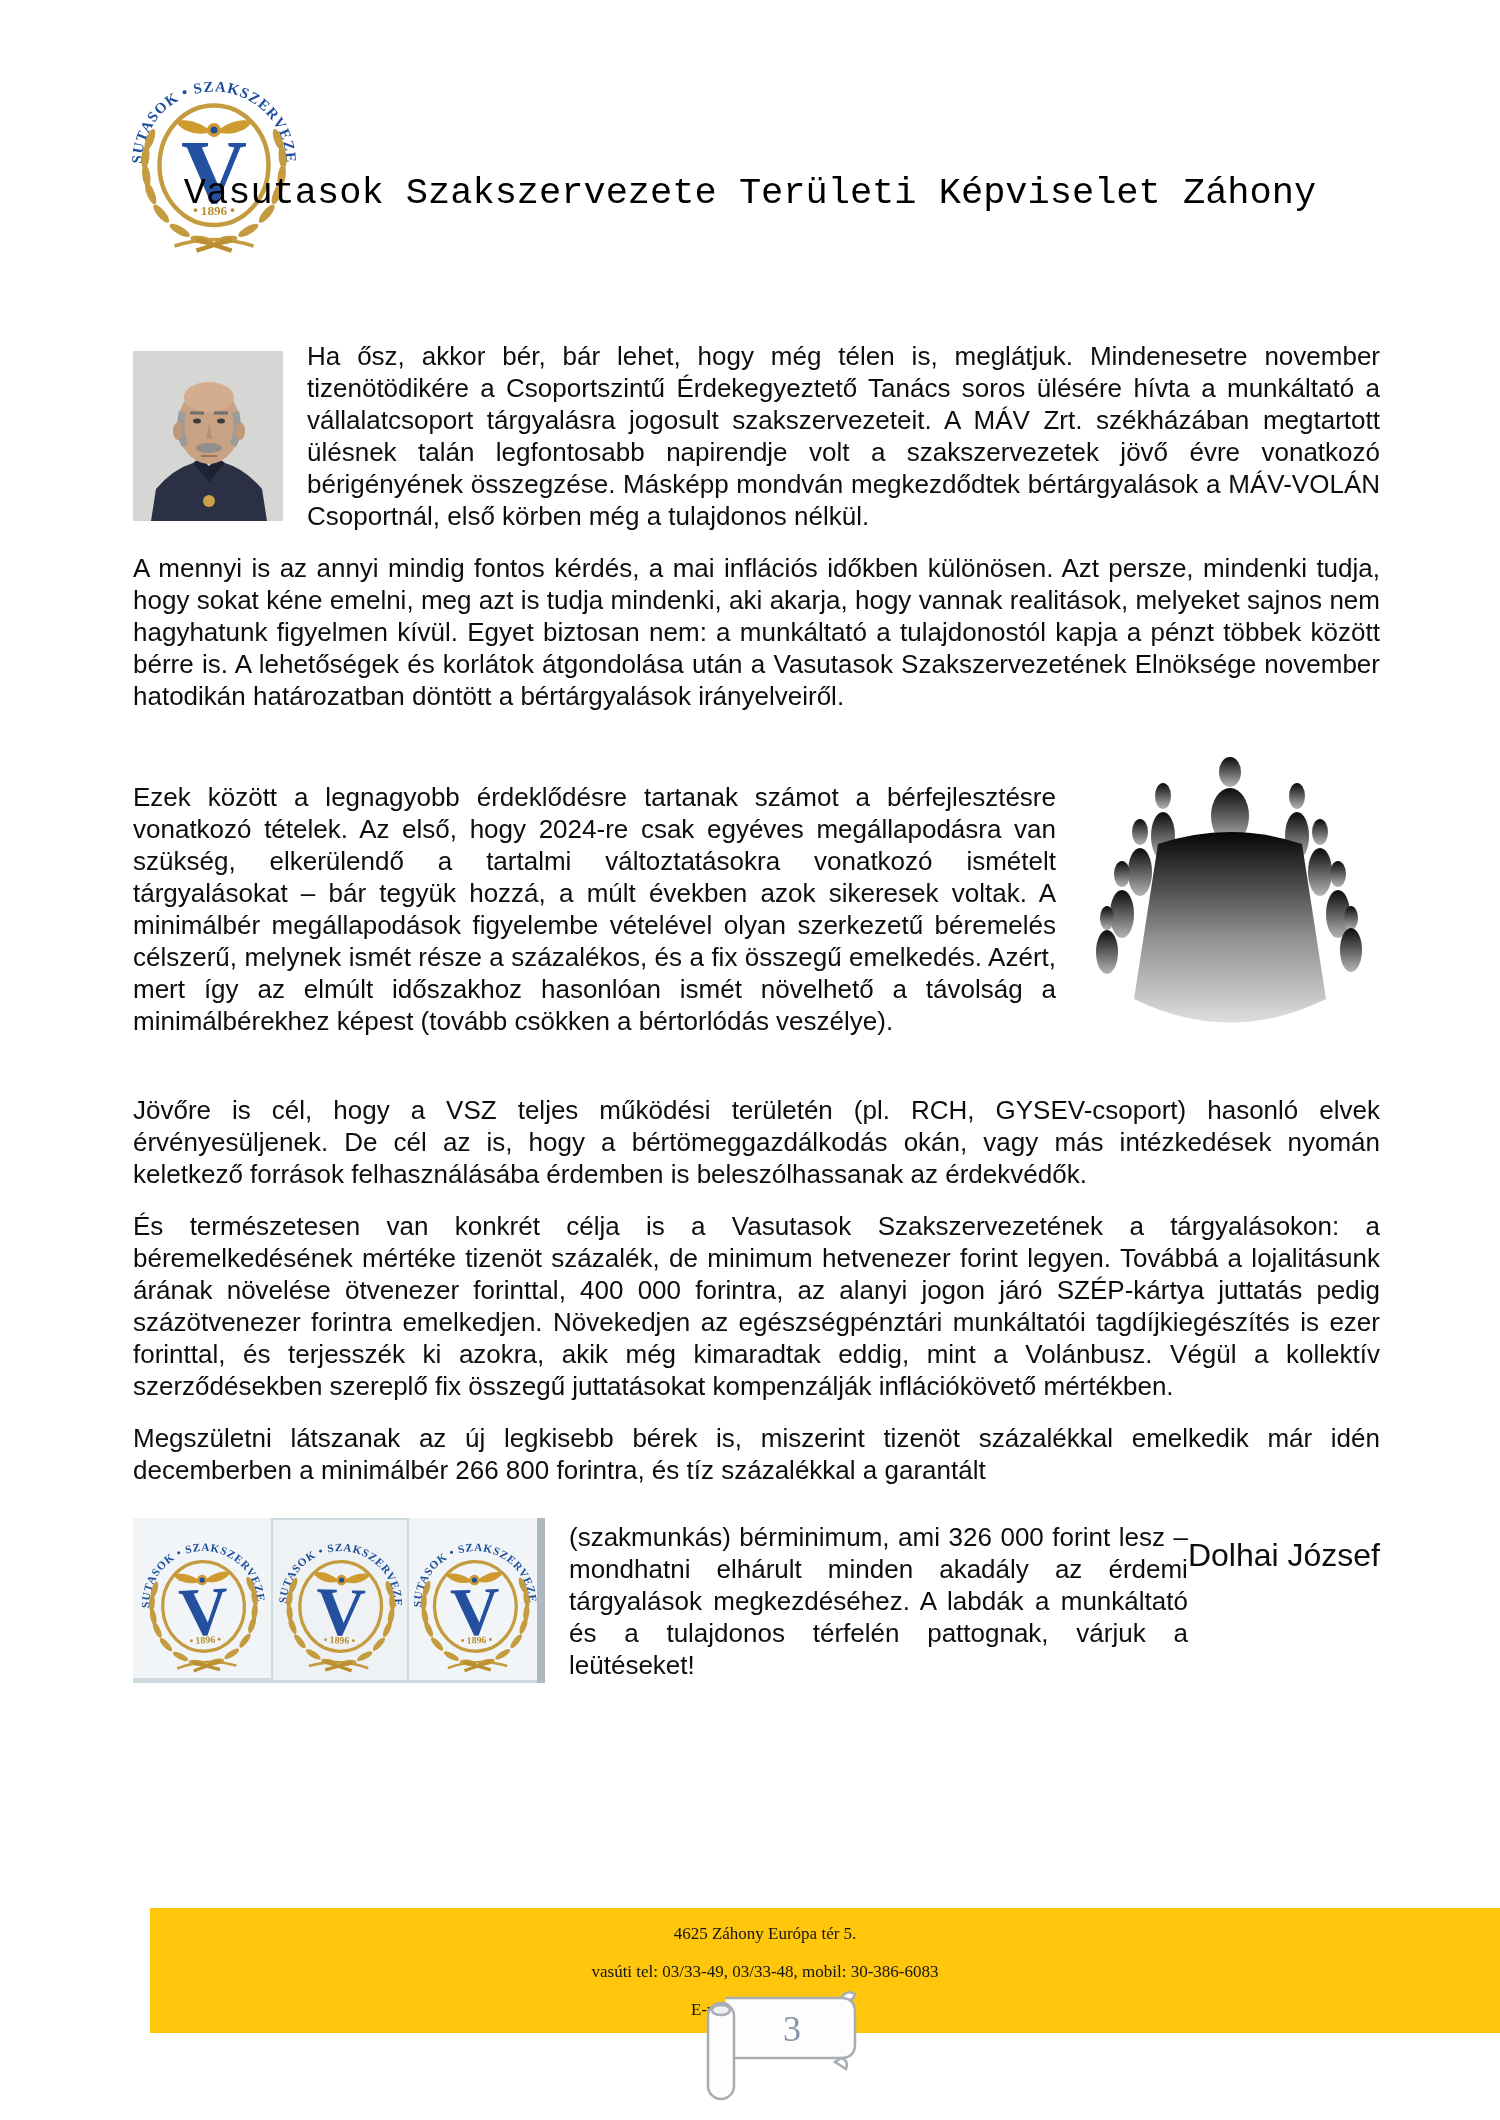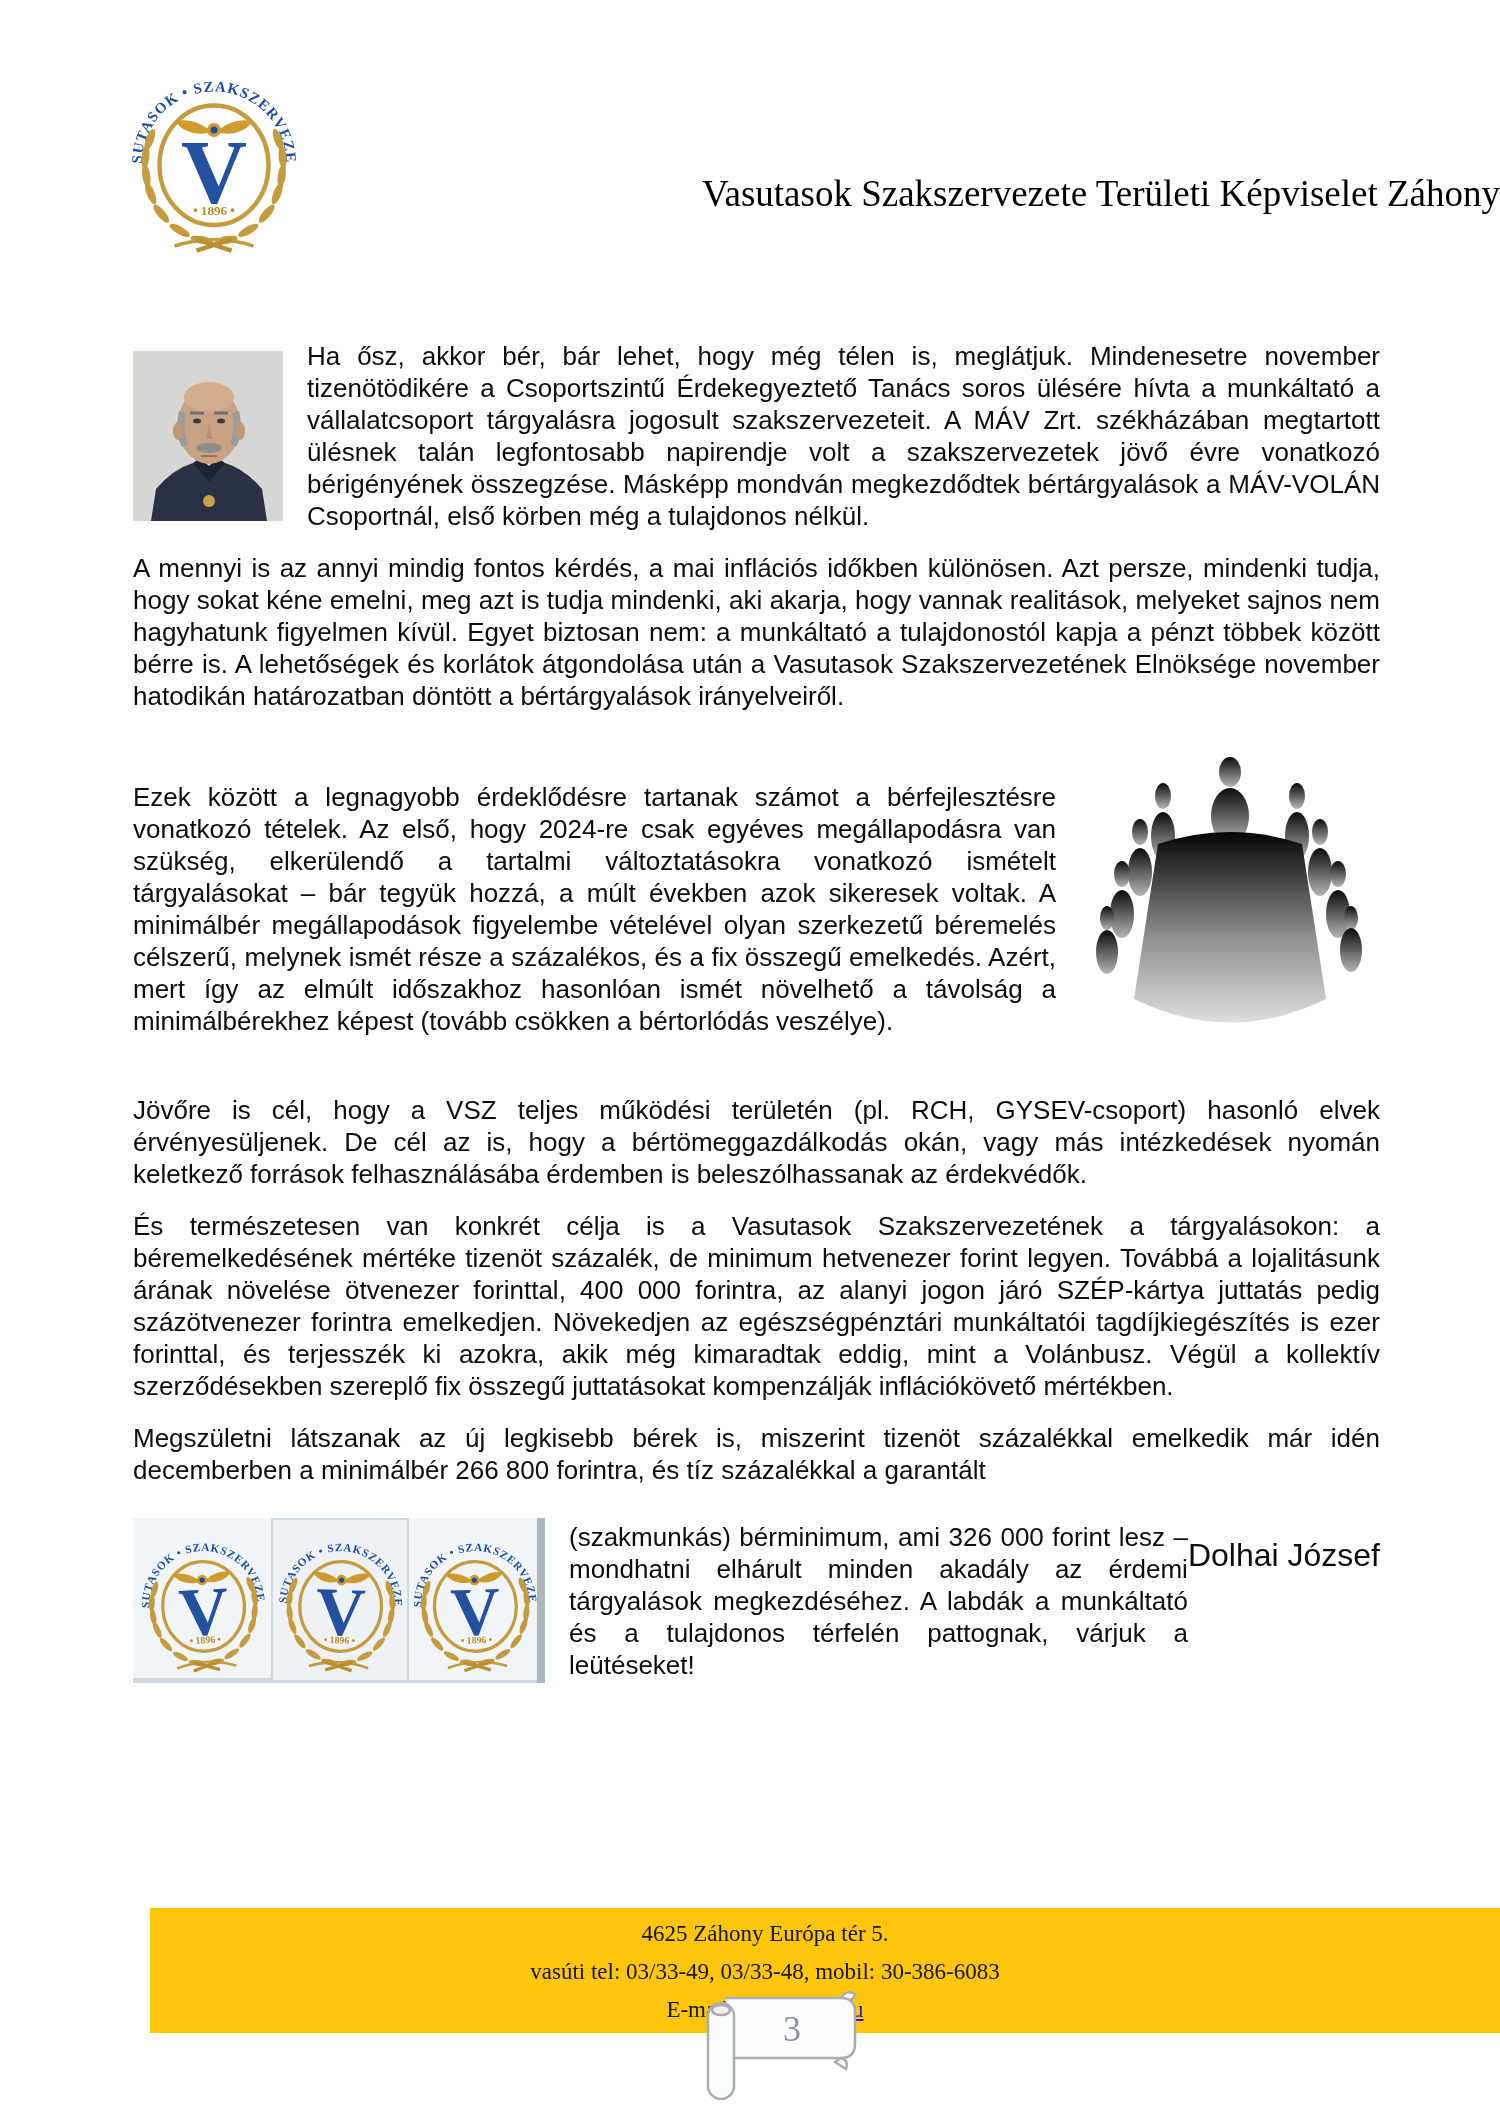--- a/index.html
+++ b/index.html
@@ -1,37 +1,37 @@
 <!DOCTYPE html>
 <html lang="hu"><head>
 <meta charset="utf-8">
 <style>
   html,body{margin:0;padding:0;background:#ffffff;}
   .page{position:relative;width:1500px;height:2120px;background:#fff;overflow:hidden;
         font-family:"Liberation Sans",sans-serif;color:#111;}
   
   .logo-wrap{position:absolute;left:126px;top:58px;width:176px;height:204px;}
-  .org-title{position:absolute;left:0;right:0;top:172px;text-align:right;
-             font-family:Liberation Serif, serif;font-size:37px;color:#000;}
+  .org-title{position:absolute;left:0;right:0;top:172px;text-align:center;
+             font-family:Liberation Mono, monospace;font-size:37px;color:#000;}
   
   .content{position:absolute;left:133px;top:308px;width:1247px;}
   .headline{margin:0 0 18px 0;font-size:31px;font-weight:bold;color:#000;letter-spacing:.2px;}
   .para{margin:20px 0 0 0;font-size:26px;line-height:32px;text-align:justify;color:#0d0d0d;}
   .para.first{margin-top:0;}
   .row{display:flex;gap:24px;margin-top:32px;align-items:center;}
   .row .para{margin-top:0;flex:1;}
   .portrait{flex:0 0 150px;width:150px;height:170px;}
   .silhouette{flex:0 0 300px;width:300px;height:330px;}
   .flags{flex:0 0 412px;width:412px;height:165px;}
   .rightcol{flex:1;display:flex;flex-direction:row;}
   .signature{margin-top:16px;text-align:right;font-size:32px;color:#0d0d0d;}
   
   .footer-bar{position:absolute;left:150px;width:1350px;top:1908px;height:125px;
               background:#ffc60b;text-align:center;font-family:"Liberation Serif",serif;
-              font-size:23px;line-height:38px;color:#151515;padding-top:7px;box-sizing:border-box;
+              font-size:17px;line-height:38px;color:#151515;padding-top:7px;box-sizing:border-box;
               padding-right:120px;}
   .footer-bar a{color:#2323cc;text-decoration:underline;margin-left:8px;}
   .page-scroll{position:absolute;left:695px;top:1988px;width:185px;height:122px;z-index:2;}
   svg{display:block;}
 </style>
 </head>
 <body>
 
 <svg width="0" height="0" style="position:absolute" aria-hidden="true">
   <defs>

